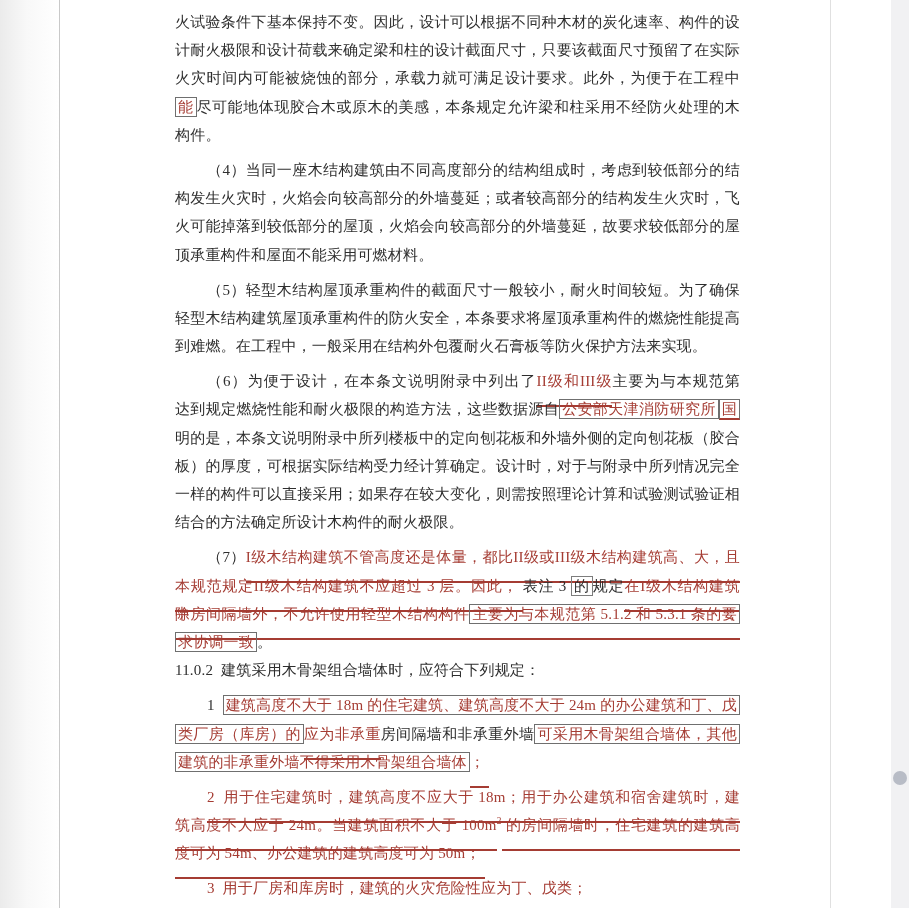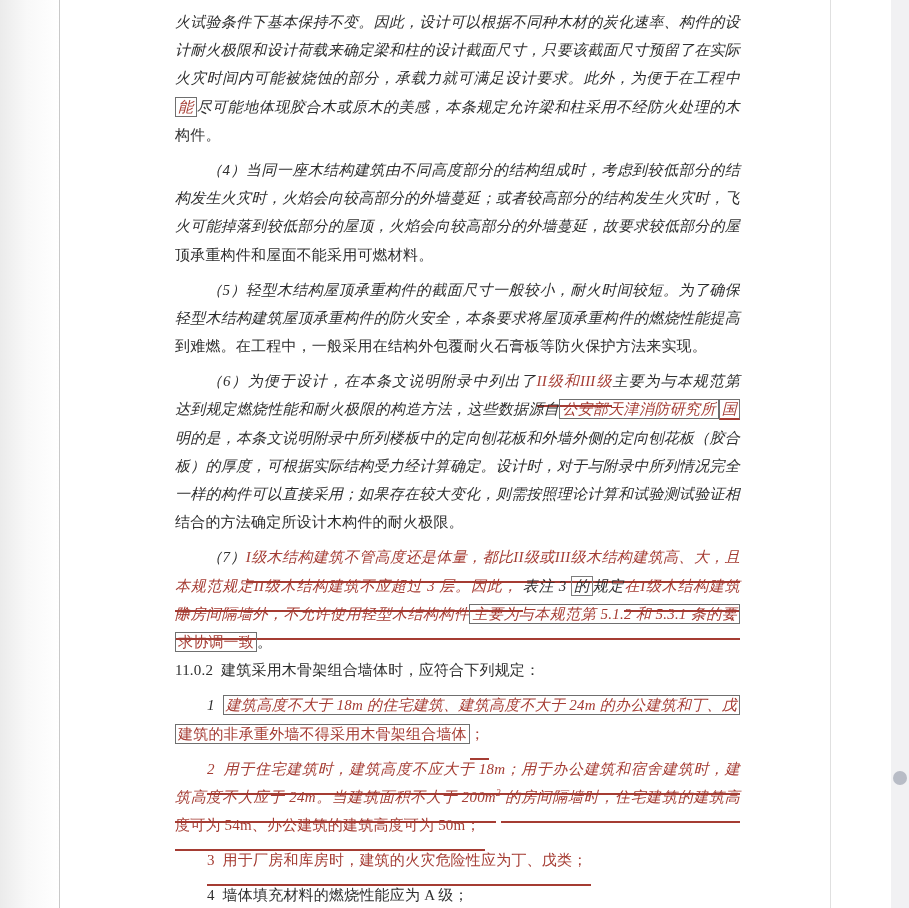--- a/index.html
+++ b/index.html
@@ -37,21 +37,21 @@
   .doc {
     position: absolute; left: 175px; top: 8px; width: 565px;
     color: #2e2e2e;
     font-size: 15px;
   }
   .line {
     height: 28.2px; line-height: 28.2px;
     white-space: normal;
     letter-spacing: 0.2px;
   }
-  .line.just { text-align: justify; text-align-last: justify; text-justify: inter-character; font-style: italic; }
+  .line.just { text-align: justify; text-align-last: justify; text-justify: inter-character; }
   .line.indent { padding-left: 32px; margin-top: 7px; }
 
   .run { white-space: pre-wrap; text-align: right; }
   .run.k  { color: #2e2e2e; }
   .run.kb { color: #2e2e2e; border: 1px solid #7d7d7d; padding: 1px 2px; }
   .run.r  { color: #a53c33; border-bottom: 2px solid #a53c33; padding-bottom: 16px; }
   .run.rb { color: #a53c33; border: 1px solid #6f6f6f; padding: 1px 2px; }
   .run.rbu{ color: #a53c33; border: 1px solid #6f6f6f; border-bottom: 2px solid #a53c33; padding: 1px 2px; }
   .run sup { font-size: 0.62em; vertical-align: super; line-height: 0; }
 </style>
@@ -79,22 +79,23 @@
       <div class="line just"><span class="run k">明的是，本条文说明附录中所列楼板中的定向刨花板和外墙外侧的定向刨花板（胶合</span></div>
       <div class="line just"><span class="run k">板）的厚度，可根据实际结构受力经计算确定。设计时，对于与附录中所列情况完全</span></div>
       <div class="line just"><span class="run k">一样的构件可以直接采用；如果存在较大变化，则需按照理论计算和试验测试验证相</span></div>
       <div class="line"><span class="run k">结合的方法确定所设计木构件的耐火极限。</span></div>
       <div class="line indent just"><span class="run k">（7）</span><span class="run r">I级木结构建筑不管高度还是体量，都比II级或III级木结构建筑高、大，且</span></div>
       <div class="line just"><span class="run r">本规范规定II级木结构建筑不应超过 3 层。因此，&nbsp;</span><span class="run k">表注 3 </span><span class="run kb">的</span><span class="run k">规定</span><span class="run r">在I级木结构建筑中，</span></div>
       <div class="line just"><span class="run r">除房间隔墙外，不允许使用轻型木结构构件</span><span class="run rb">主要为与本规范第 5.1.2 和 5.3.1 条的要</span></div>
       <div class="line"><span class="run rb">求协调一致</span><span class="run k">。</span></div>
       <div class="line"><span class="run k">11.0.2&nbsp;&nbsp;建筑采用木骨架组合墙体时，应符合下列规定：</span></div>
       <div class="line indent just"><span class="run k">1&nbsp;&nbsp;</span><span class="run rb">建筑高度不大于 18m 的住宅建筑、建筑高度不大于 24m 的办公建筑和丁、戊</span></div>
+      <div class="line just"><span class="run rb">类厂房（库房）的</span><span class="run r">应为非承重</span><span class="run k">房间隔墙和非承重外墙</span><span class="run rb">可采用木骨架组合墙体，其他</span></div>
       <div class="line"><span class="run rb">建筑的非承重外墙不得采用木骨架组合墙体</span><span class="run r">；&nbsp;</span></div>
       <div class="line indent just"><span class="run r">2&nbsp;&nbsp;用于住宅建筑时，建筑高度不应大于 18m；用于办公建筑和宿舍建筑时，建</span></div>
-      <div class="line just"><span class="run r">筑高度不大应于 24m。当建筑面积不大于 200m</span><span class="run r" style="border-bottom: none;"><sup>2</sup></span><span class="run r"> 的房间隔墙时，住宅建筑的建筑高</span></div>
+      <div class="line just"><span class="run r">筑高度不大应于 24m。当建筑面积不大于 100m</span><span class="run r" style="border-bottom: none;"><sup>2</sup></span><span class="run r"> 的房间隔墙时，住宅建筑的建筑高</span></div>
       <div class="line"><span class="run r">度可为 54m、办公建筑的建筑高度可为 50m；&nbsp;</span></div>
       <div class="line indent"><span class="run r">3&nbsp;&nbsp;用于厂房和库房时，建筑的火灾危险性应为丁、戊类；&nbsp;</span></div>
       <div class="line indent"><span class="run k">4&nbsp;&nbsp;墙体填充材料的燃烧性能应为 A 级；</span></div>
     </div>
   <div class="scroll-track"></div>
   <div class="scroll-thumb"></div>
 </div>
 
 </body></html>

